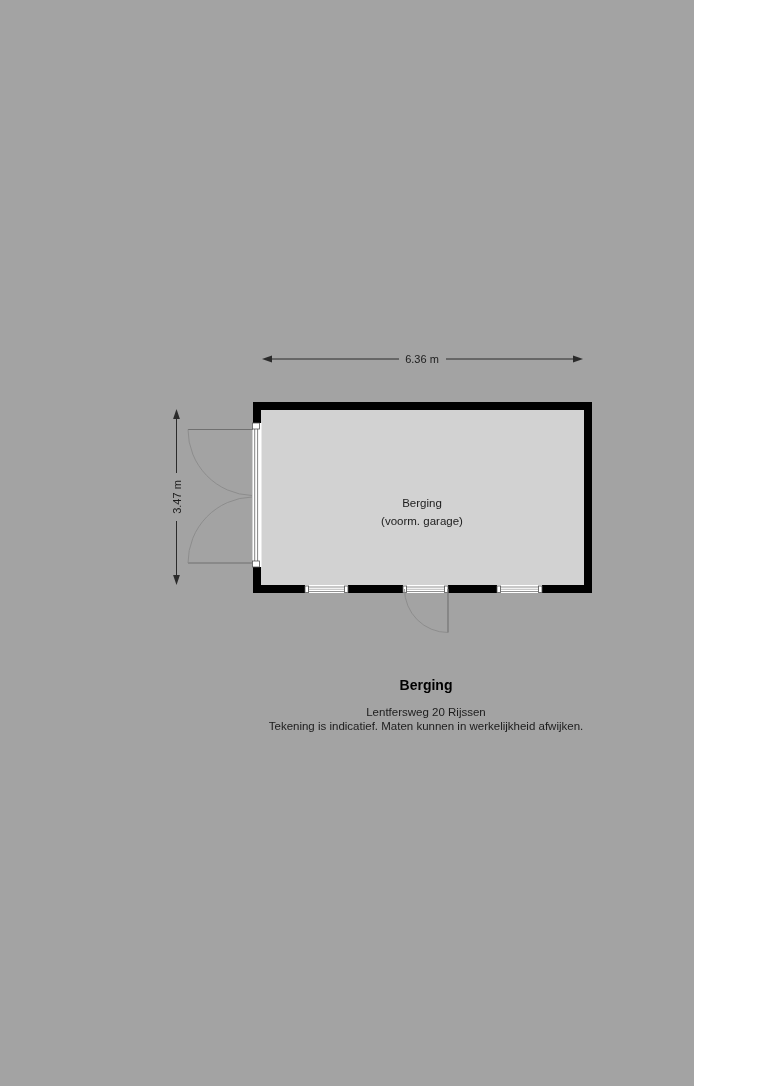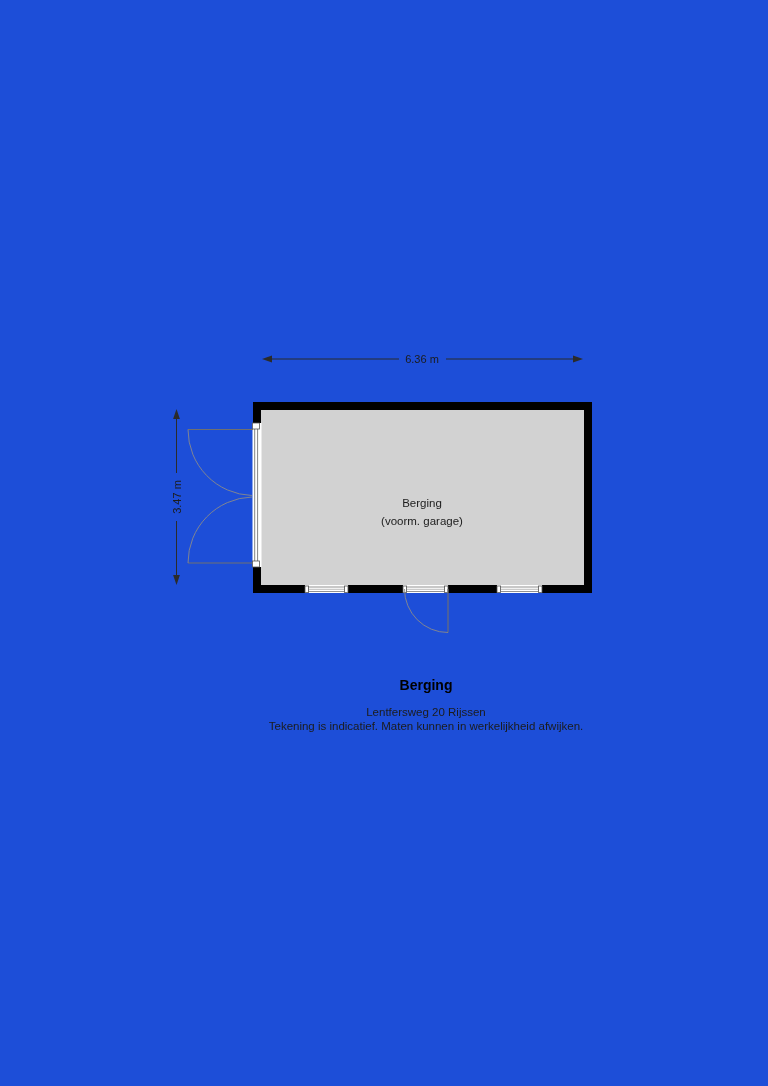--- a/index.html
+++ b/index.html
@@ -3,23 +3,23 @@
 <meta charset="utf-8">
 <style>
   html, body {
     margin: 0;
     padding: 0;
     background: #ffffff;
     font-family: "Liberation Sans", sans-serif;
   }
   .page {
     position: relative;
-    width: 768px;
+    width: 694px;
     height: 1086px;
-    background: #1d4ed8;
+    background: #a3a3a3;
     overflow: hidden;
   }
   svg { display: block; }
 
   .wall       { fill: var(--wall, #000000); }
   .floor      { fill: var(--floor, #d2d2d2); }
   .opening-cut{ fill: #ffffff; }
   .dim-line   { stroke: var(--dimension-line, #2b2b2b); stroke-width: 1; fill: none; }
   .dim-arrow  { fill: var(--dimension-line, #2b2b2b); }
   .dim-text   { font-size: 11px; fill: var(--text, #1c1c1c); }

